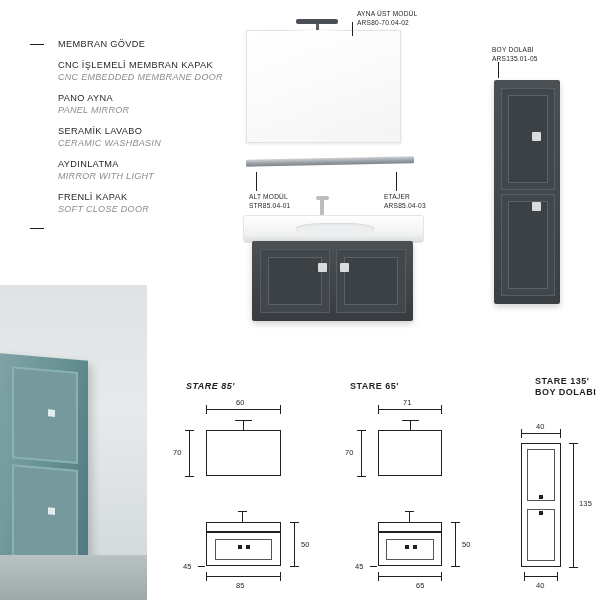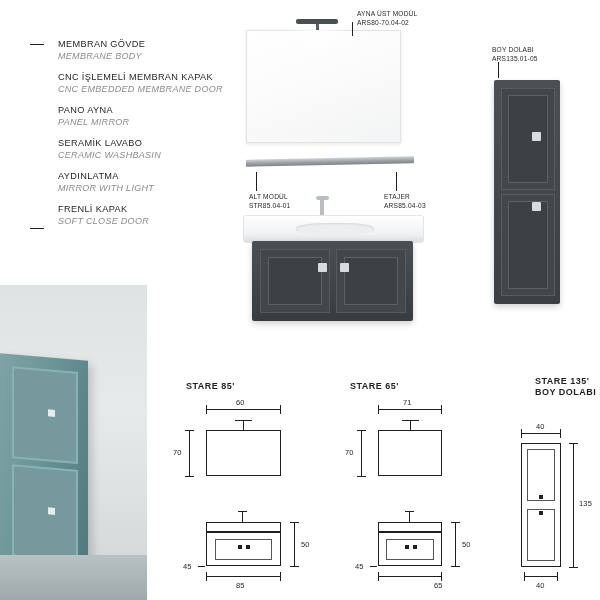--- a/index.html
+++ b/index.html
@@ -286,21 +286,21 @@
   }
 
   
   .tech-title {
     position: absolute;
     font-size: 9px;
     font-weight: bold;
     letter-spacing: 0.5px;
     color: #231f20;
   }
-  .t1-title { left: 186px; top: 381px; }
+  .t1-title { left: 186px; top: 381px; font-style: italic; }
   .t2-title { left: 350px; top: 381px; }
   .t3-title { left: 520px; top: 376px; width: 72px; line-height: 11px; margin-left: 15px; }
 
   .dwg { position: absolute; }
   .box {
     position: absolute;
     border: 1px solid #231f20;
     background: #ffffff;
     box-sizing: border-box;
   }
@@ -331,21 +331,20 @@
 <body>
 
 <div class="page">
 
   <div class="features">
     <div class="rule rule-top"></div>
     <div class="rule rule-bottom"></div>
 
     <div class="feat">
       <div class="feat-tr">MEMBRAN GÖVDE</div>
-      <div class="feat-en">MEMBRANE BODY</div>
     </div>
     <div class="feat">
       <div class="feat-tr">CNC İŞLEMELİ MEMBRAN KAPAK</div>
       <div class="feat-en">CNC EMBEDDED MEMBRANE DOOR</div>
     </div>
     <div class="feat">
       <div class="feat-tr">PANO AYNA</div>
       <div class="feat-en">PANEL MIRROR</div>
     </div>
     <div class="feat">
@@ -501,21 +500,21 @@
     <div class="tick" style="left:451px; top:522px; width:9px; height:1px;"></div>
     <div class="tick" style="left:451px; top:566px; width:9px; height:1px;"></div>
     <div class="dim-txt" style="left:462px; top:540px;">50</div>
 
     <div class="dim-txt" style="left:355px; top:562px;">45</div>
     <div class="dim-line dim-h" style="left:370px; top:566px; width:7px;"></div>
 
     <div class="dim-line dim-h" style="left:378px; top:576px; width:64px;"></div>
     <div class="tick" style="left:378px; top:572px; width:1px; height:9px;"></div>
     <div class="tick" style="left:441px; top:572px; width:1px; height:9px;"></div>
-    <div class="dim-txt" style="left:414px; top:581px;padding-left:20px;">65</div>
+    <div class="dim-txt" style="left:396px; top:581px;padding-left:20px;">65</div>
   </div>
 
   <div class="tech-title t3-title">
     <div>STARE 135'</div>
     <div>BOY DOLABI</div>
   </div>
 
   <div class="dwg">
 
     <div class="dim-line dim-h" style="left:521px; top:433px; width:40px;"></div>

